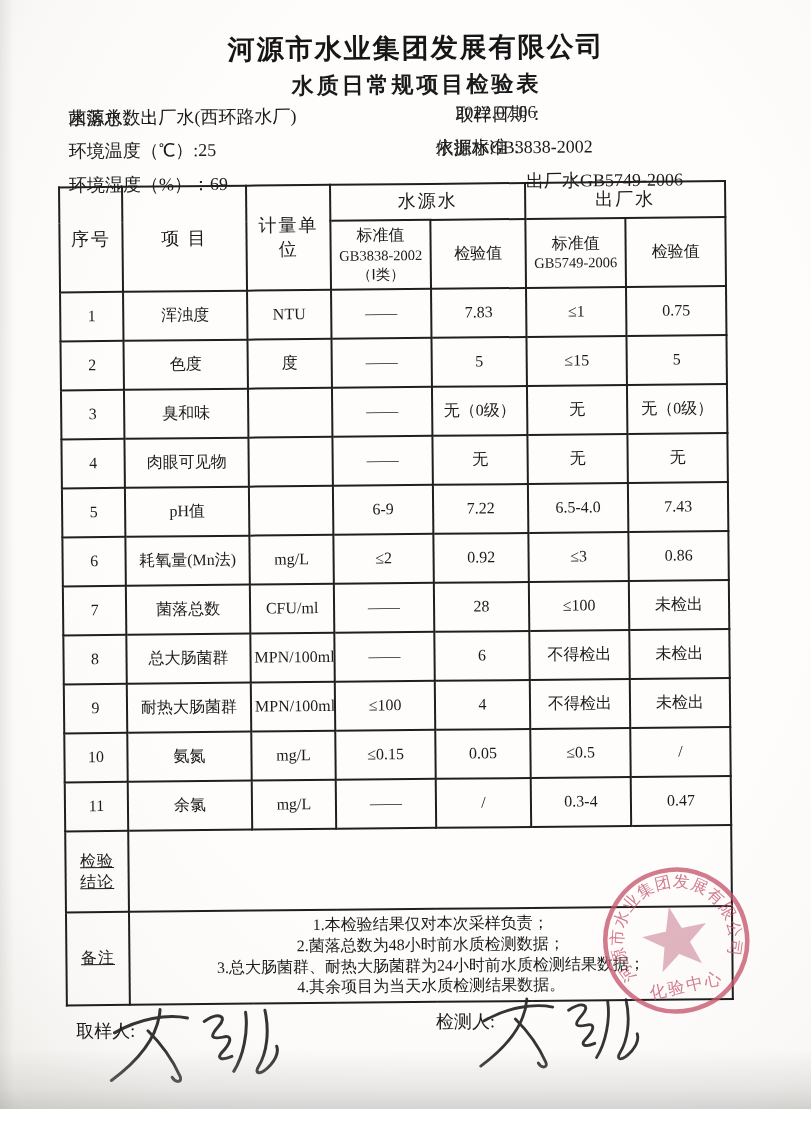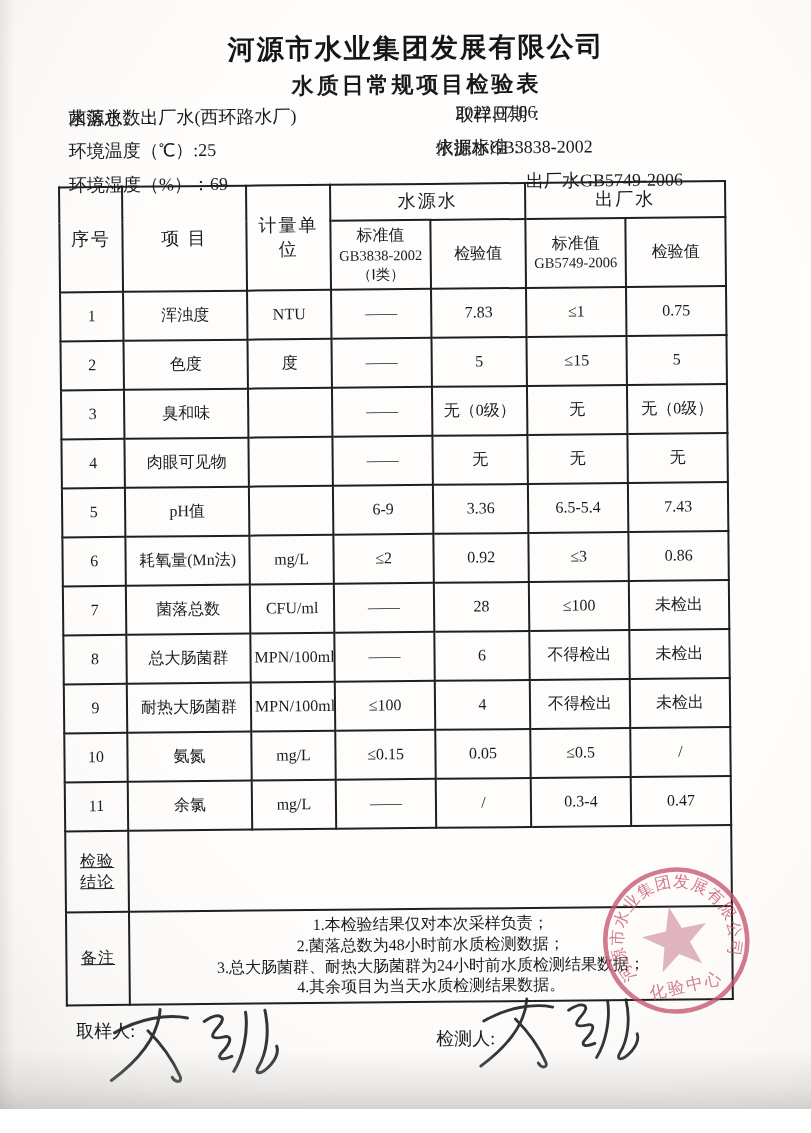--- a/index.html
+++ b/index.html
@@ -36,21 +36,21 @@
   tr.r-data{height:49px;}
   tr.r-concl{height:81px;} tr.r-rem{height:93px;}
   th.h-main{font-size:17px;letter-spacing:1px;}
   .std-l2{font-size:14.5px;letter-spacing:0;text-align:center;}
   td.c-item{text-align:left;padding-left:9px;}
   td.c-rem{text-align:left;padding:4px 6px 4px 10px;font-size:16px;line-height:1.42;vertical-align:middle;}
   td.c-lab{font-size:17px;letter-spacing:1px;text-decoration:underline;}
 
   .footer-label{position:absolute;font-size:18px;white-space:nowrap;}
   .f-sampler{top:1016px;left:72px;}
-  .f-tester{top:1010px;left:432px;margin-top:17px;}
+  .f-tester{top:1010px;left:432px;}
   .sig{position:absolute;pointer-events:none;}
   .sig-1{top:998px;left:98px;width:185px;height:92px;}
   .sig-2{top:990px;left:468px;width:175px;height:90px;}
   .stamp{position:absolute;top:862px;left:592px;width:162px;height:162px;pointer-events:none;}
 </style>
 </head>
 <body>
 
 <div class="photo">
   <div class="paper">
@@ -142,22 +142,22 @@
             <td>——</td>
             <td>无</td>
             <td>无</td>
             <td>无</td>
           </tr>
       <tr class="r-data">
             <td>5</td>
             <td class="c-item">pH值</td>
             <td></td>
             <td>6-9</td>
-            <td>3.36</td>
-            <td>6.5-5.4</td>
+            <td>7.22</td>
+            <td>6.5-4.0</td>
             <td>7.43</td>
           </tr>
       <tr class="r-data">
             <td>6</td>
             <td class="c-item">耗氧量(Mn法)</td>
             <td>mg/L</td>
             <td>≤2</td>
             <td>0.92</td>
             <td>≤3</td>
             <td>0.86</td>

